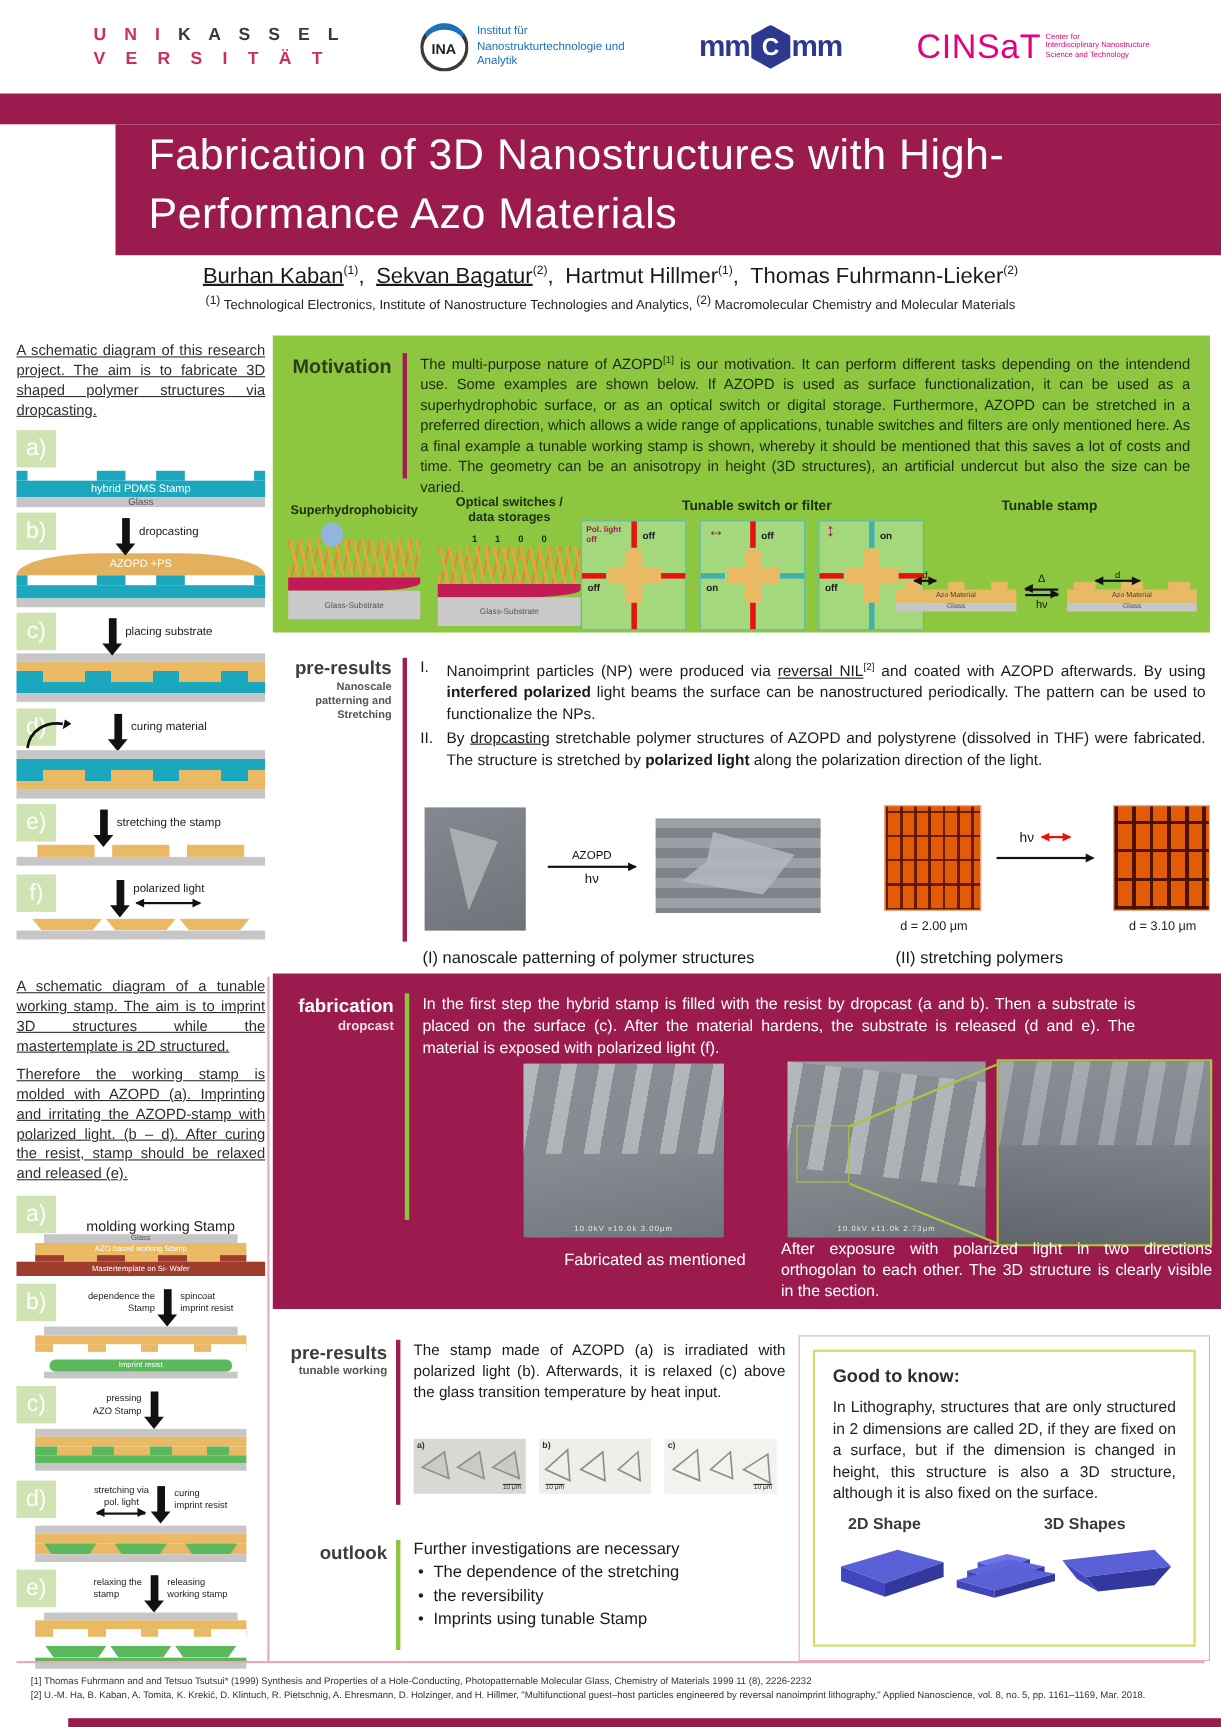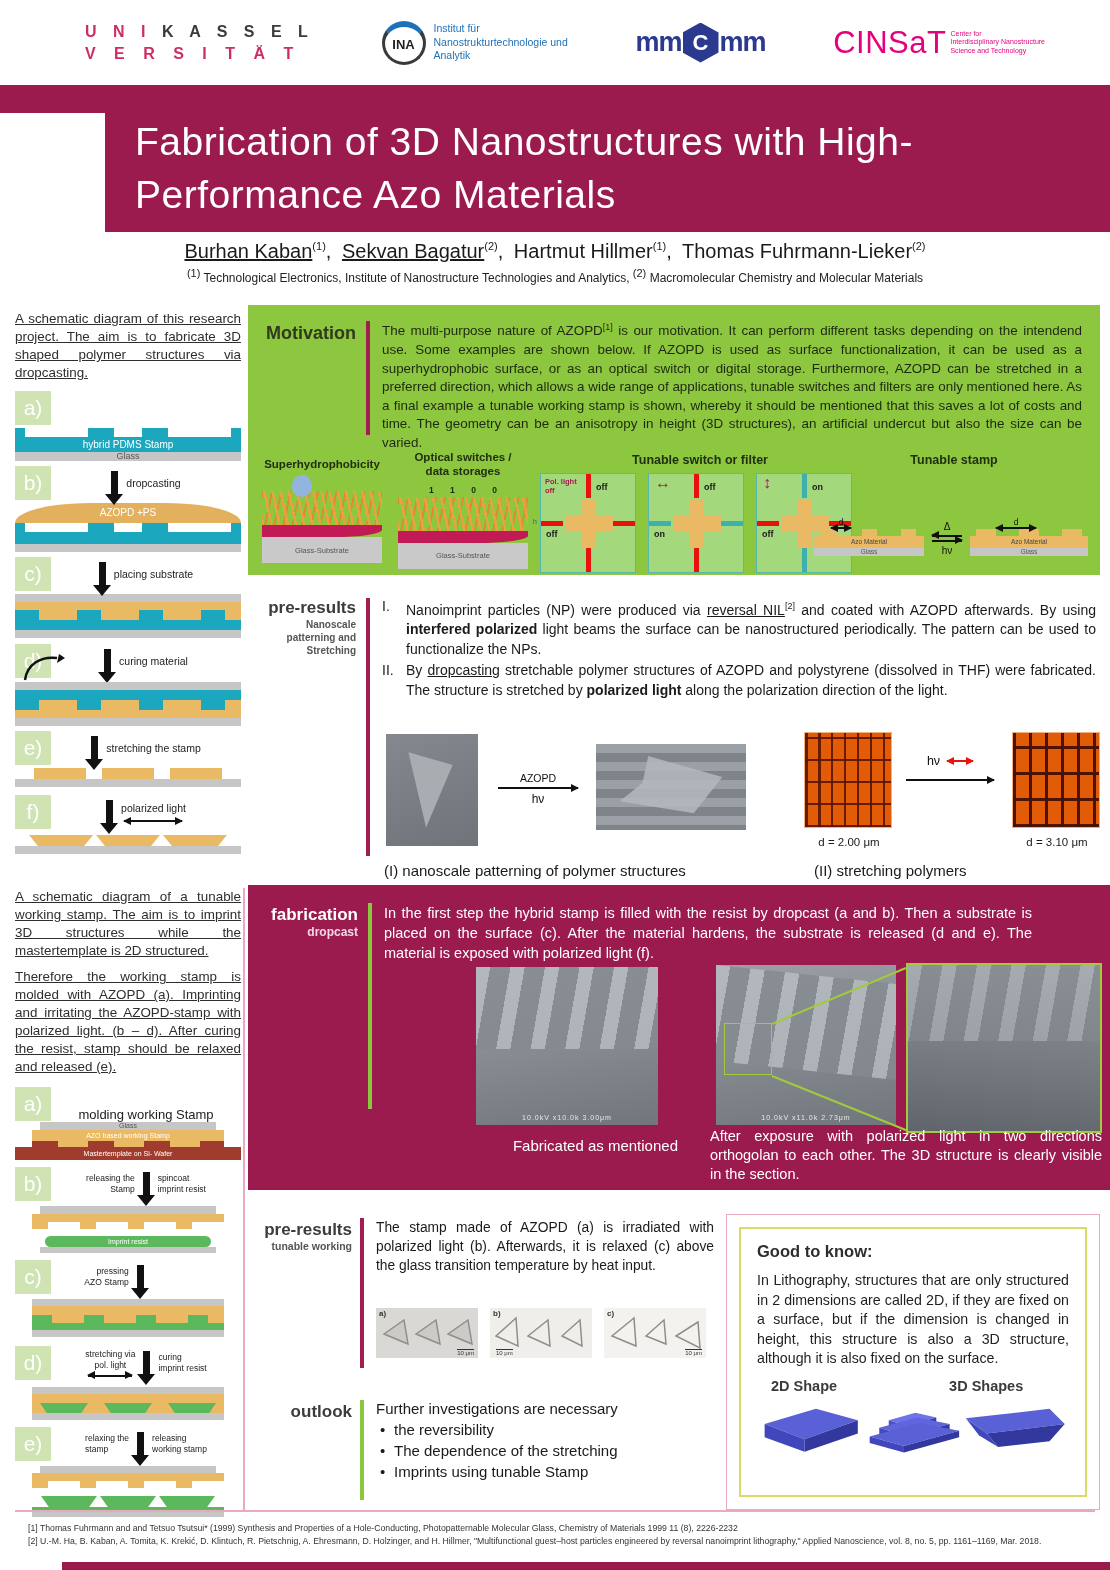--- a/index.html
+++ b/index.html
@@ -367,21 +367,21 @@
         </div>
       <div style="position:relative; margin-top:6px;">
         <div class="bits" style="word-spacing:14px;">1 1 0 0</div>
         <div class="pillars"></div>
         <span class="hlab">h</span>
         <div class="magband"></div>
         <div class="substrate">Glass-Substrate</div>
       </div>
     </div>
 
-    <div class="ex" style="left:292px; top:148px; width:320px;">
+    <div class="ex" style="left:280px; top:148px; width:320px;">
       <div class="ex-title" style="font-size:12.5px;">Tunable switch or filter</div>
       <div class="panelrow">
         <div class="panel">
           <div class="cr-v"></div>
             <div class="cr-h"></div>
           <div class="ln v top red"></div>
             <div class="ln v bot red"></div>
             <div class="ln h lft red"></div>
             <div class="ln h rgt red"></div>
           <div class="pcorner">
@@ -545,21 +545,21 @@
       <div class="glassbar w170" style="height:8px; font-size:7px; line-height:8px;">Glass</div>
       <div class="orangebar w186" style="height:11px; font-size:7px; line-height:11px;">AZO based working Stamp</div>
       <div class="stripe-or w186"></div>
       <div class="redbar">Mastertemplate on Si- Wafer</div>
     </div>
 
     <div class="step-head" style="min-height:44px;">
       <div class="chip">b)</div>
       <div class="arrowgrp">
         <span class="alabel-sm" style="text-align:right;">
-            <div>releasing the</div>
+            <div>dependence the</div>
             <div>Stamp</div>
           </span>
         <div class="varrow"></div>
         <span class="alabel-sm">
             <div>spincoat</div>
             <div>imprint resist</div>
           </span>
       </div>
     </div>
     <div style="margin-bottom:2px;">
@@ -718,22 +718,22 @@
       </div>
     </div>
   </div>
 
   <div class="outlook">
     <div class="out-h">outlook</div>
     <div class="out-bar limebar"></div>
     <div class="out-body">
       <div>Further investigations are necessary</div>
       <ul>
+        <li>The dependence of the stretching</li>
         <li>the reversibility</li>
-        <li>The dependence of the stretching</li>
         <li>Imprints using tunable Stamp</li>
       </ul>
     </div>
   </div>
 
   <div class="pink-hline"></div>
 
   <div class="refs">
     <div>[1] Thomas Fuhrmann and and Tetsuo Tsutsui* (1999) Synthesis and Properties of a Hole-Conducting, Photopatternable Molecular Glass, Chemistry of Materials 1999 11 (8), 2226-2232</div>
     <div>[2] U.-M. Ha, B. Kaban, A. Tomita, K. Krekić, D. Klintuch, R. Pietschnig, A. Ehresmann, D. Holzinger, and H. Hillmer, "Multifunctional guest–host particles engineered by reversal nanoimprint lithography," Applied Nanoscience, vol. 8, no. 5, pp. 1161–1169, Mar. 2018.</div>

